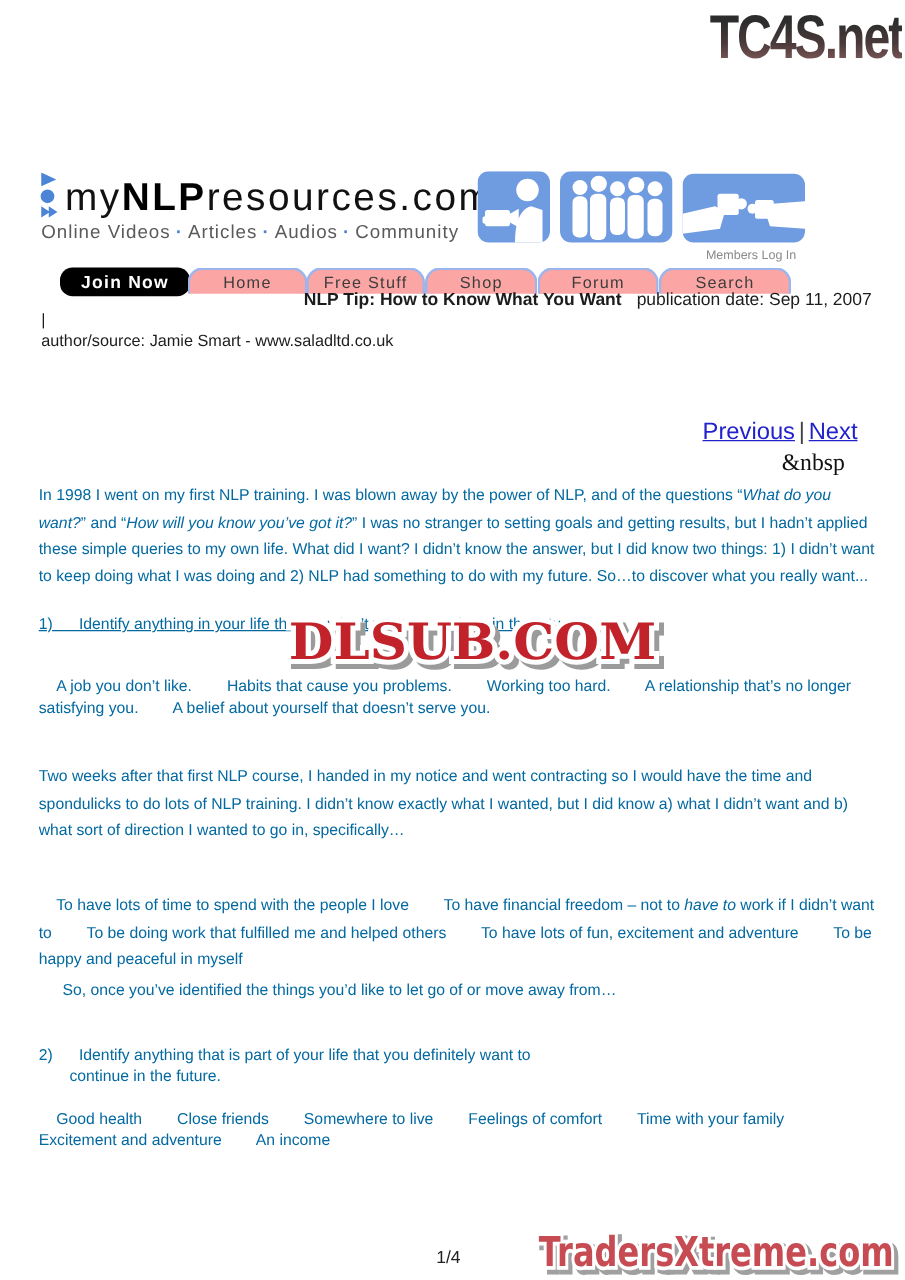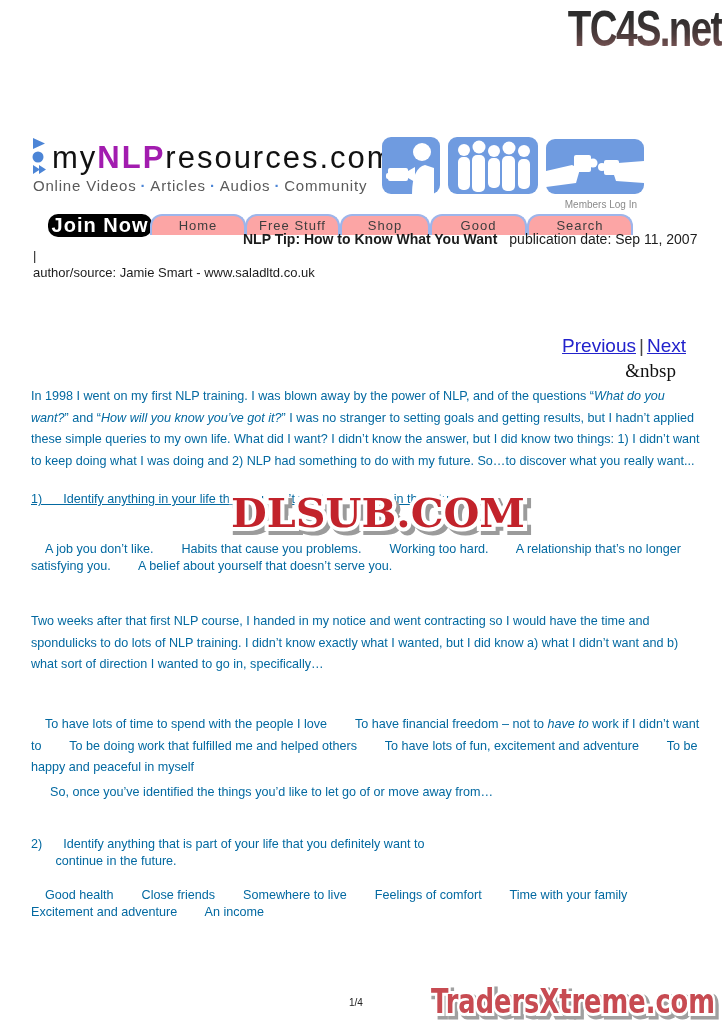--- a/index.html
+++ b/index.html
@@ -10,33 +10,33 @@
   .tc4s{position:absolute;top:0;right:2px;font-size:47px;font-weight:bold;letter-spacing:-2px;
         font-family:"Liberation Sans",sans-serif;
         background:linear-gradient(180deg,#2d2d2d 30%,#4a3a3a 60%,#7d5757 85%);
         -webkit-background-clip:text;background-clip:text;color:transparent;
         transform:scale(0.82,1.05);transform-origin:top right;}
 
   
   .logo{position:absolute;left:31px;top:138px;display:flex;align-items:center;}
   .logo svg{margin-right:3px;}
   .logo-text{font-size:31px;letter-spacing:2px;color:#111;}
-  .logo-accent{color:#a21caf;font-weight:bold;}
+  .logo-accent{color:#000000;font-weight:bold;}
   .tagline{position:absolute;left:33px;top:177px;font-size:15px;letter-spacing:0.8px;color:#5a5a5a;}
   .tagline .dot{color:#4C85D6;padding:0 4px;font-weight:bold;}
 
   
   .banners{position:absolute;left:382px;top:137px;display:flex;}
   .banner{margin-right:8px;}
   .members{position:absolute;right:87px;top:199px;font-size:10px;color:#8a8a8a;}
 
   
   .nav{position:absolute;left:48px;top:214px;height:23px;width:600px;}
   .join{position:absolute;left:0;top:0;width:104px;height:23px;background:#000;color:#fff;
-        font-weight:bold;font-size:20px;letter-spacing:1px;text-align:center;line-height:23px;
+        font-weight:bold;font-size:14px;letter-spacing:1px;text-align:center;line-height:23px;
         border-radius:10px;}
   .tab{position:absolute;top:0;height:21px;background:#fca5a5;border:2px solid #9DB5EB;border-bottom:none;
        border-radius:12px 12px 0 0;box-sizing:border-box;text-align:center;line-height:19px;
        font-size:13px;color:#3d3d3d;letter-spacing:1px;}
   .tab.t0{left:102px;width:96px;}
   .tab.t1{left:197px;width:95px;}
   .tab.t2{left:292px;width:90px;}
   .tab.t3{left:382px;width:97px;}
   .tab.t4{left:479px;width:106px;}
 
@@ -58,21 +58,21 @@
   .lh-a{line-height:21.6px;}
   .lh-b{line-height:17.4px;}
   .ital{font-style:italic;}
   .p1{top:386px;} .item1{top:491px;text-decoration:underline;} .lista{top:541px;} .p2{top:611px;}
   .listb{top:714px;} .p3{top:782px;margin-left:19px;} .item2{top:836px;} .listc{top:887px;}
 
   
   .dlsub{position:absolute;left:222px;top:482px;}
   .traders{position:absolute;left:424px;top:975px;}
 
-  .pagenum{position:absolute;left:349px;top:997px;font-size:10px;color:#222;}
+  .pagenum{position:absolute;left:349px;top:997px;font-size:14px;color:#222;}
 </style>
 </head>
 <body>
 
 <div id="page">
 
   <div class="tc4s">TC4S.net</div>
 
   <div class="logo">
     <svg width="18" height="40" viewBox="0 0 18 40">
@@ -124,21 +124,21 @@
       </g>
     </svg>
   </div>
   <div class="members">Members Log In</div>
 
   <div class="nav">
     <div class="join">Join Now</div>
     <div class="tab t0">Home</div>
     <div class="tab t1">Free Stuff</div>
     <div class="tab t2">Shop</div>
-    <div class="tab t3">Good</div>
+    <div class="tab t3">Forum</div>
     <div class="tab t4">Search</div>
   </div>
 
   <div class="titleline"><span class="b">NLP Tip: How to Know What You Want</span><span class="date">publication date: Sep 11, 2007</span></div>
   <div class="pipe">|</div>
   <div class="author">author/source: Jamie Smart - www.saladltd.co.uk</div>
 
   <div class="pager">
     <a>Previous</a><span class="sep">|</span><a>Next</a>
     <span class="nbsp">&amp;nbsp</span>

